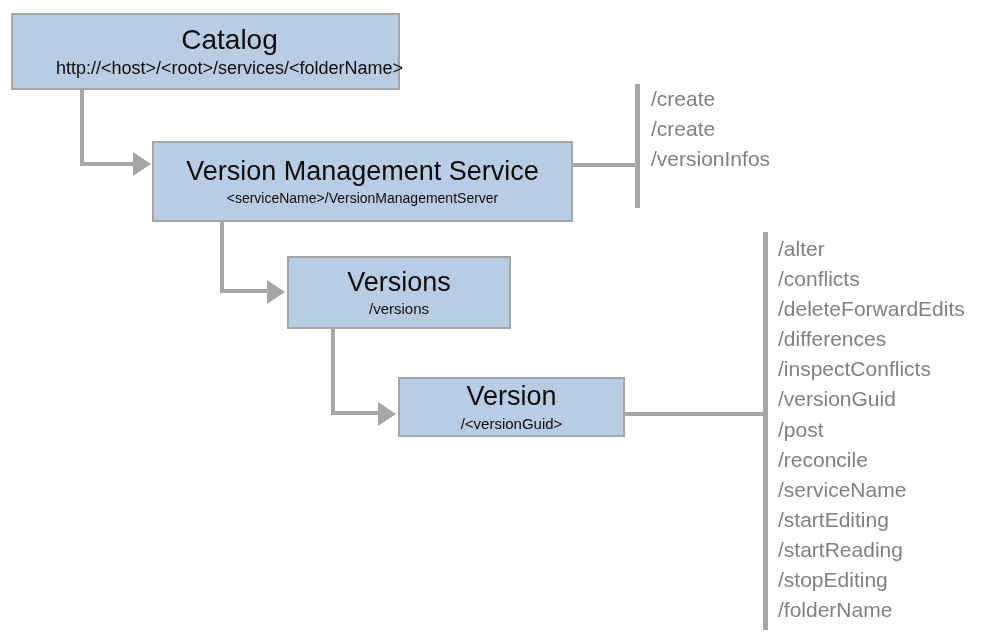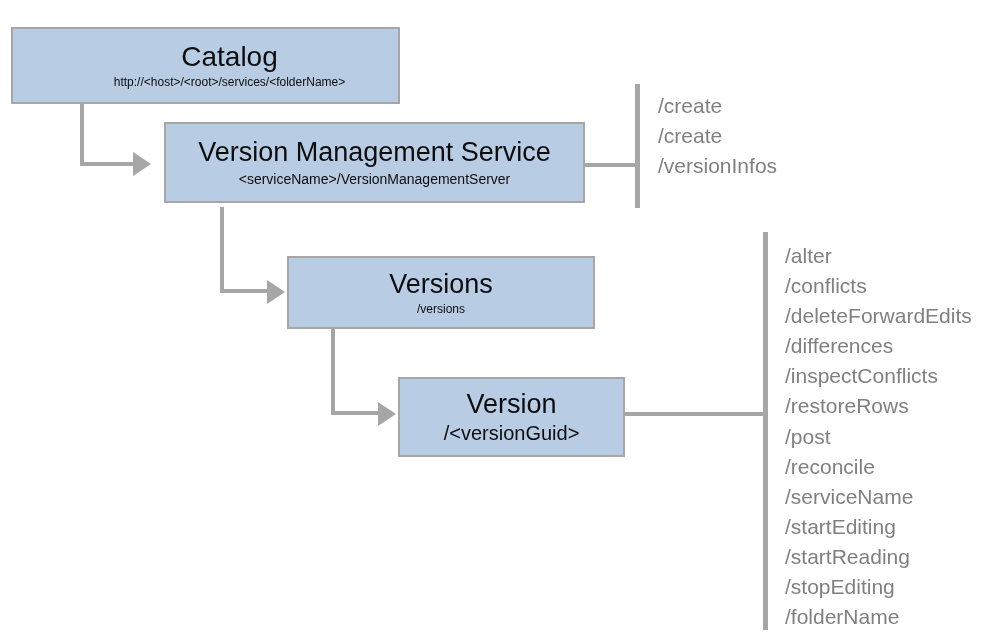--- a/index.html
+++ b/index.html
@@ -40,35 +40,35 @@
     white-space: nowrap;
   }
   .node-sub {
     font-size: 15px;
     font-weight: normal;
     color: #0d0d0d;
     margin-top: 5px;
     white-space: nowrap;
   }
 
-  #box-catalog      { left: 11px;  top: 27px;  width: 389px; height: 77px; padding-left: 48px; }
+  #box-catalog      { left: 11px;  top: 13px;  width: 389px; height: 77px; padding-left: 48px; }
   #box-catalog .node-title { font-size: 28px; }
-  #box-catalog .node-sub   { font-size: 12px; }
+  #box-catalog .node-sub   { font-size: 18px; }
 
-  #box-vms          { left: 152px; top: 122px; width: 421px; height: 81px; margin-left: 12px; }
+  #box-vms          { left: 152px; top: 141px; width: 421px; height: 81px; }
   #box-vms .node-title { font-size: 27px; }
   #box-vms .node-sub   { font-size: 14px; }
 
-  #box-versions     { left: 287px; top: 256px; width: 308px; height: 73px; }
+  #box-versions     { left: 287px; top: 256px; width: 224px; height: 73px; }
   #box-versions .node-title { font-size: 27px; }
-  #box-versions .node-sub   { font-size: 12px; }
+  #box-versions .node-sub   { font-size: 15px; }
 
-  #box-version      { left: 398px; top: 377px; width: 227px; height: 80px; }
+  #box-version      { left: 398px; top: 377px; width: 227px; height: 60px; }
   #box-version .node-title { font-size: 27px; }
-  #box-version .node-sub   { font-size: 20px; }
+  #box-version .node-sub   { font-size: 15px; }
 
   
   .conn-v {
     position: absolute;
     width: 4px;
     background: #a6a6a6;
   }
   .conn-h {
     position: absolute;
     height: 4px;
@@ -109,21 +109,21 @@
     width: 5px;
     background: #a6a6a6;
   }
   #ops-bar-service { left: 635px; top: 84px;  height: 124px; }
   #ops-bar-version { left: 763px; top: 232px; height: 398px; }
 
   
   .ops-list {
     position: absolute;
     list-style: none;
-    margin: 7px;
+    margin: 0;
     padding: 0;
     color: #808080;
   }
   .ops-list li {
     font-size: 21px;
     line-height: 30.1px;
     white-space: nowrap;
     color: #808080;
   }
   #ops-list-service { left: 651px; top: 84px; }
@@ -176,21 +176,21 @@
       <li>/versionInfos</li>
     </ul>
 
   <div class="ops-bar" id="ops-bar-version"></div>
   <ul class="ops-list" id="ops-list-version">
       <li>/alter</li>
       <li>/conflicts</li>
       <li>/deleteForwardEdits</li>
       <li>/differences</li>
       <li>/inspectConflicts</li>
-      <li>/restoreRows</li>
+      <li>/versionGuid</li>
       <li>/post</li>
       <li>/reconcile</li>
       <li>/serviceName</li>
       <li>/startEditing</li>
       <li>/startReading</li>
       <li>/stopEditing</li>
       <li>/folderName</li>
     </ul>
 
 </div>

